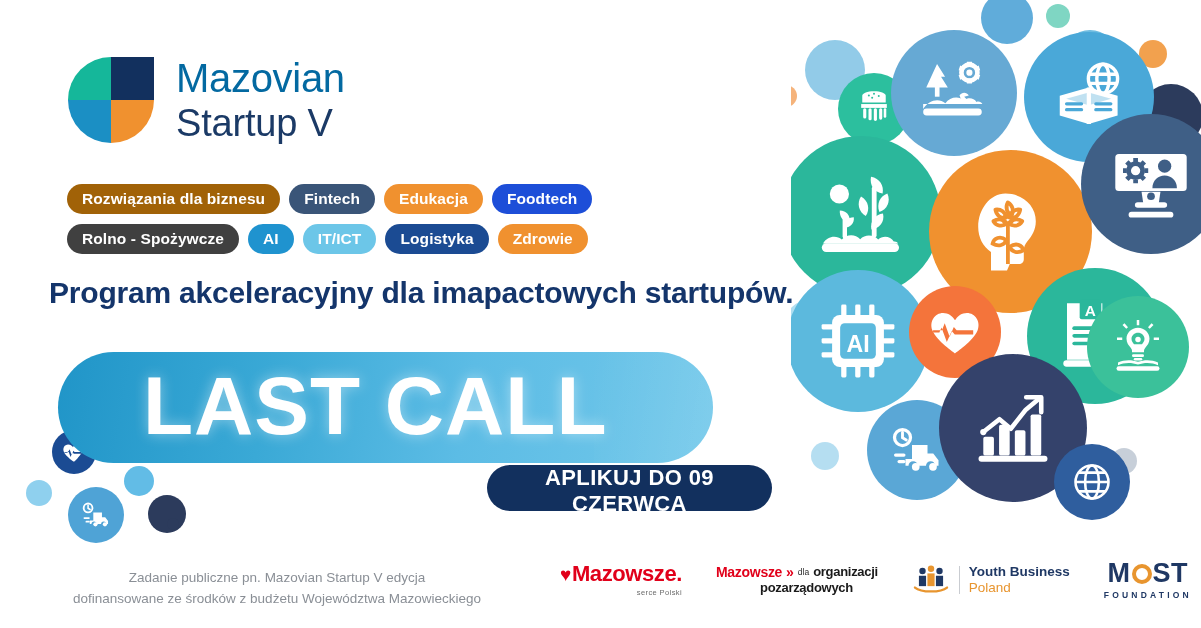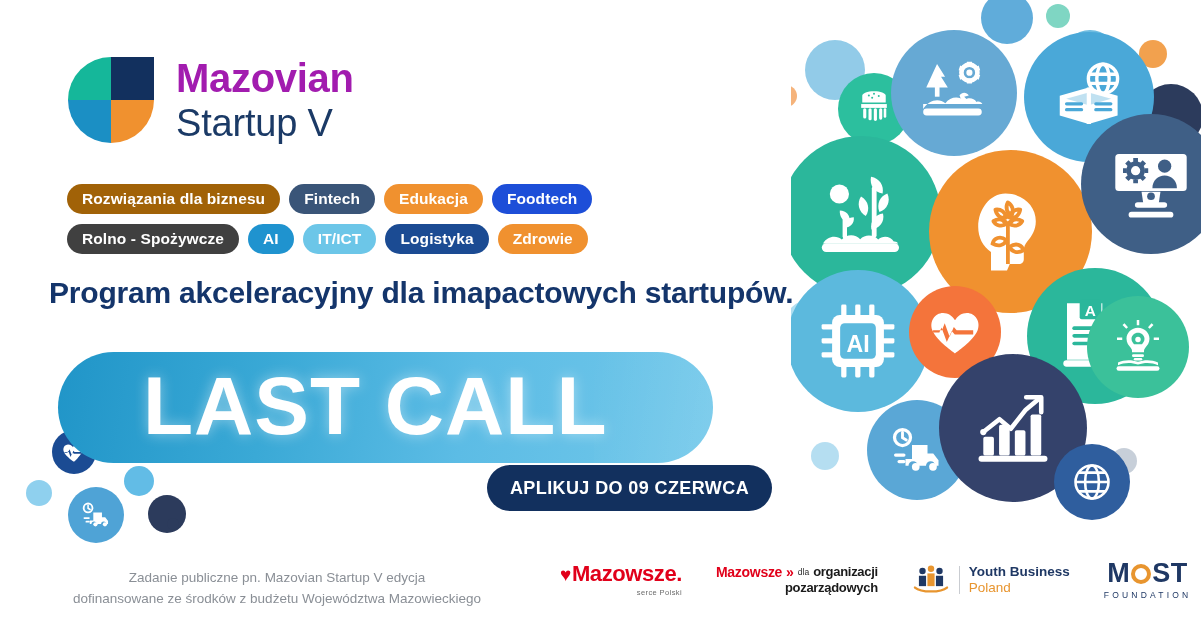--- a/index.html
+++ b/index.html
@@ -29,22 +29,22 @@
   .logo-mark .q {
     position: absolute; width: 43px; height: 43px;
   }
   .logo-mark .q-tl { left: 0; top: 0; border-top-left-radius: 43px; }
   .logo-mark .q-tr { left: 43px; top: 0; }
   .logo-mark .q-bl { left: 0; top: 43px; border-bottom-left-radius: 43px; }
   .logo-mark .q-br { left: 43px; top: 43px; border-bottom-right-radius: 43px; }
 
   .logo-text { line-height: 1; }
   .logo-title {
-    font-size: 40px; font-weight: 700; letter-spacing: -0.3px;
-    color: #a21caf;
+    font-size: 40px; font-weight: 400; letter-spacing: -0.3px;
+    color: #0369a1;
   }
   .logo-sub {
     font-size: 38px; font-weight: 400; letter-spacing: -0.2px;
     color: #1b3a66; margin-top: 6px;
   }
 
   
   .tags {
     position: absolute; left: 67px; top: 184px;
     width: 620px;
@@ -96,21 +96,21 @@
 
   
   .cta-button {
     position: absolute; left: 487px; top: 465px;
     width: 285px; height: 46px;
     border: none;
     border-radius: 23px;
     background: #12305e;
     color: #ffffff;
     font-family: "Liberation Sans", sans-serif;
-    font-size: 18px; font-weight: 700;
+    font-size: 22px; font-weight: 700;
     letter-spacing: 0.4px;
     cursor: pointer;
   }
 
   
   .bubble { position: absolute; border-radius: 50%; }
   .bubble-icon {
     position: absolute; border-radius: 50%;
     display: flex; align-items: center; justify-content: center;
   }
@@ -144,21 +144,21 @@
   .mz1 { flex-direction: column; align-items: flex-end; }
   .mz1-main {
     font-size: 22px; font-weight: 700; color: #e1001a;
     letter-spacing: -0.4px; line-height: 1;
     display: flex; align-items: center;
   }
   .mz1-heart { color: #e1001a; font-size: 19px; margin-right: 1px; }
   .mz1-sub { font-size: 7.5px; color: #6b6b6b; letter-spacing: 0.4px; margin-top: 3px; }
 
   
-  .mz2 { flex-direction: column; align-items: flex-end; line-height: 1.15; }
+  .mz2 { flex-direction: column; align-items: flex-start; line-height: 1.15; }
   .mz2-row1 { display: flex; align-items: center; gap: 4px; }
   .mz2-red { font-size: 14px; font-weight: 700; color: #e1001a; letter-spacing: -0.3px; }
   .mz2-chev { font-size: 14px; font-weight: 700; color: #e1001a; }
   .mz2-dla { font-size: 8.5px; color: #2b2b2b; }
   .mz2-b { font-size: 13px; font-weight: 700; color: #1a1a1a; letter-spacing: -0.3px; }
   .mz2-row2 { font-size: 13px; font-weight: 700; color: #1a1a1a; letter-spacing: -0.3px; padding-left: 44px; }
 
   
   .ybp { align-items: center; gap: 9px; }
   .ybp-divider { width: 1px; height: 28px; background: #c9ccd1; }
@@ -172,21 +172,21 @@
     font-size: 27px; font-weight: 700; color: #1f3864;
     letter-spacing: 0.5px; line-height: 1;
     display: flex; align-items: center;
   }
   .most-o {
     display: inline-block; width: 20px; height: 20px;
     border: 4px solid #e8952f; border-radius: 50%;
     margin: 0 1px;
   }
   .most-sub {
-    font-size: 8.5px; font-weight: 400; color: #1f3864;
+    font-size: 8.5px; font-weight: 700; color: #1f3864;
     letter-spacing: 3.2px; margin-top: 3px;
   }
 </style>
 </head>
 <body>
 
 <div class="poster">
 
   <div class="logo-block">
     <div class="logo-mark">

